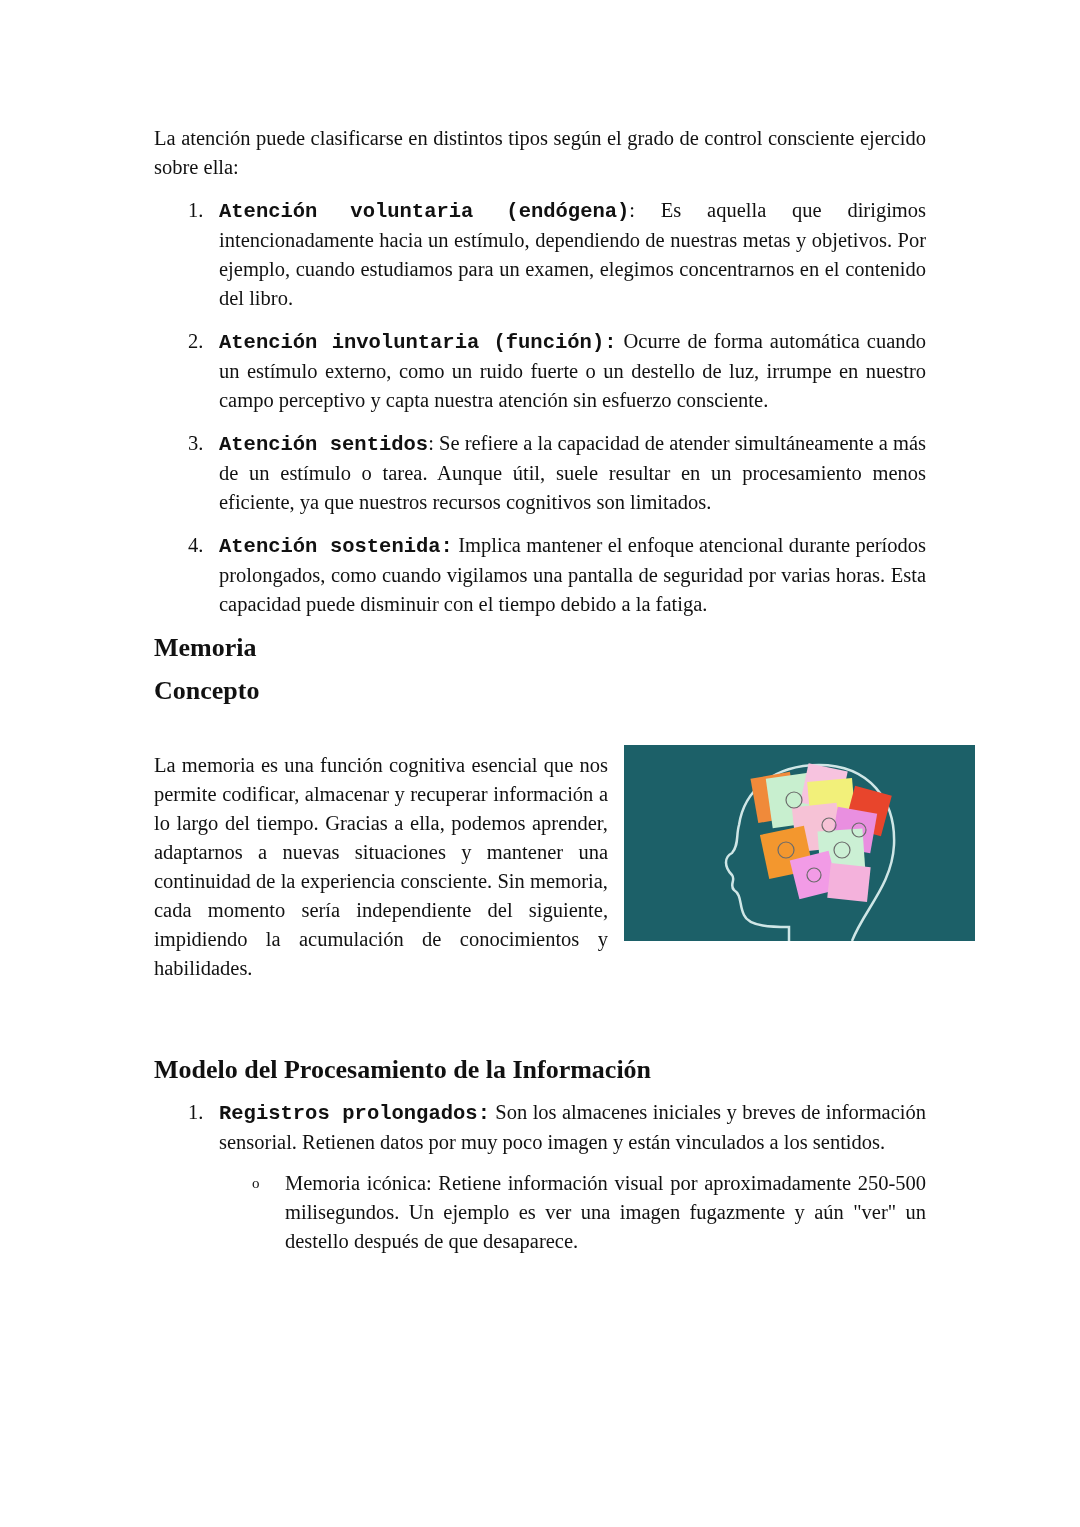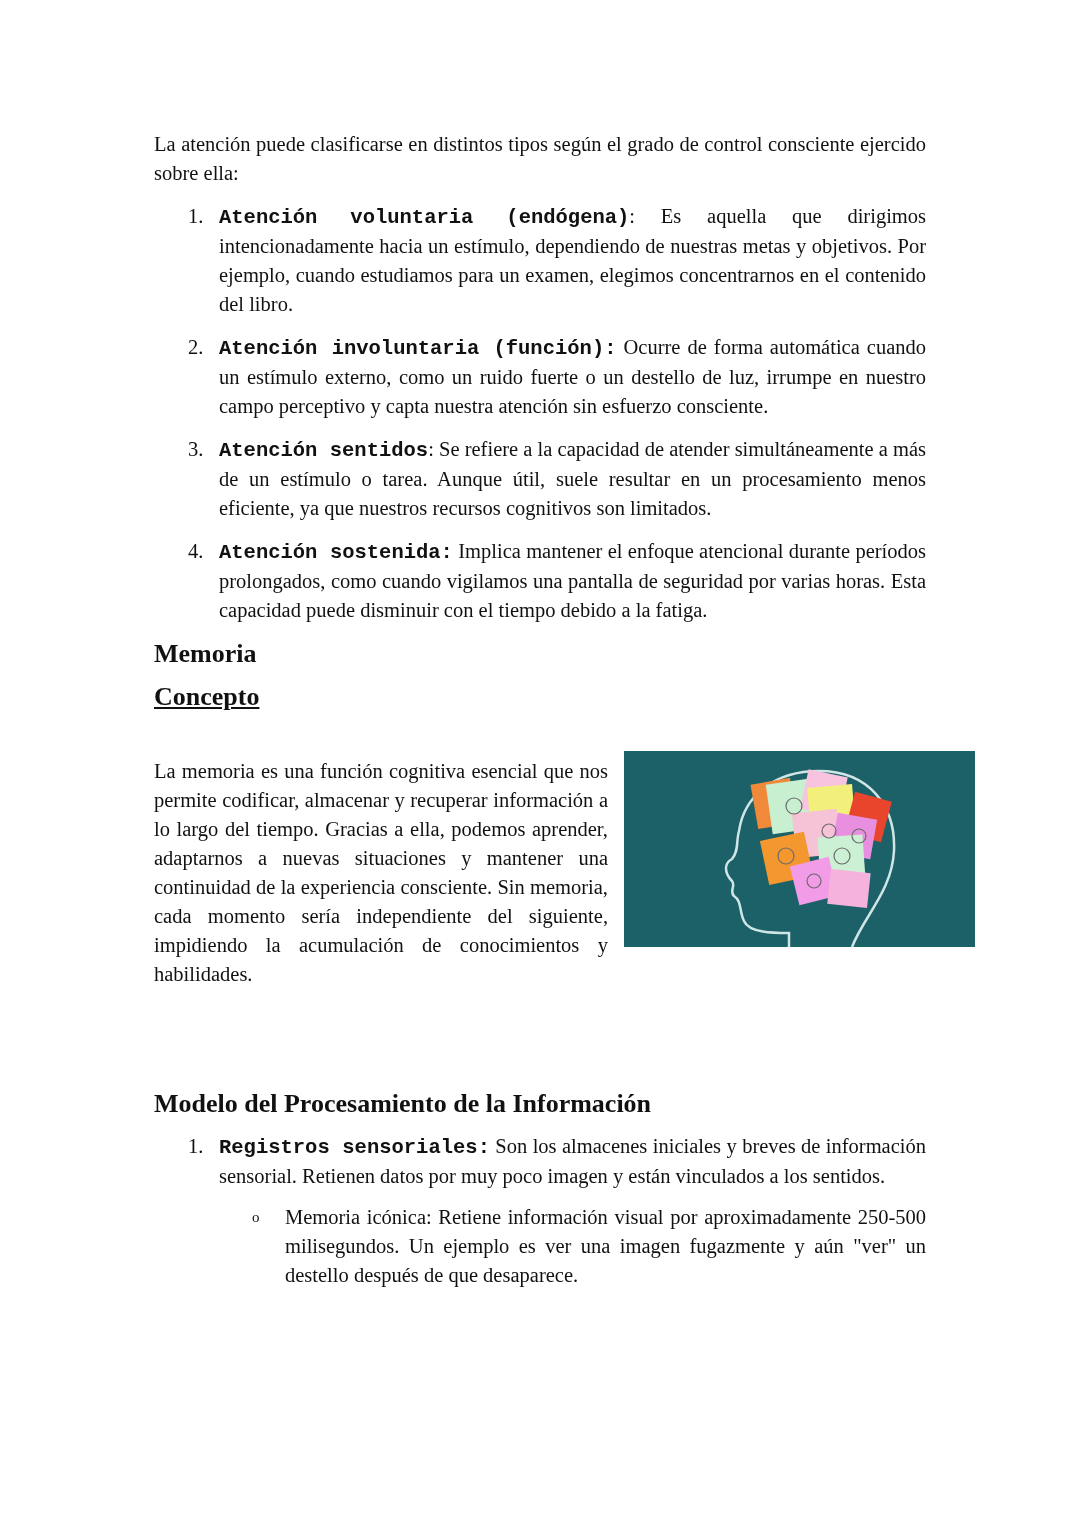--- a/index.html
+++ b/index.html
@@ -1,31 +1,31 @@
 <!DOCTYPE html>
 <html><head>
 <meta charset="utf-8">
 <style>
   html, body { margin:0; padding:0; background:#ffffff; }
   body { width:1080px; height:1527px; position:relative; overflow:hidden;
          font-family:"Liberation Serif", serif; color:#111; font-size:20.5px; }
-  .page { position:absolute; left:154px; top:130px; width:772px; }
+  .page { position:absolute; left:154px; top:124px; width:772px; }
   p { margin:0; line-height:29px; text-align:justify; }
   .intro { margin-bottom:14px; }
   ol.main { margin:0; padding:0; list-style:none; }
   ol.main li { position:relative; padding-left:65px; margin-bottom:14px; line-height:29px; text-align:justify; }
   ol.main li .num { position:absolute; left:34px; top:0; }
   b { font-weight:bold;font-family:Liberation Mono, monospace; }
   h3 { margin:0; font-size:26px; font-weight:bold; line-height:29px; }
   .h-memoria { margin-top:2px; margin-bottom:14px; }
-  .h-concepto { margin-bottom:14px;text-decoration:underline; }
+  .h-concepto { margin-bottom:14px; }
   .concept-wrap { position:relative; height:232px;margin-top:46px; }
   .concept-text { width:454px; }
   .figure { position:absolute; left:470px; top:-6px; width:351px; height:196px; background:#1c6068; overflow:hidden; }
-  .h-modelo { margin-top:100px; margin-bottom:14px; }
+  .h-modelo { margin-top:72px; margin-bottom:14px; }
   .sub { position:relative; padding-left:131px; line-height:29px; text-align:justify; margin-top:-2px; }
   .sub .bullet { position:absolute; left:98px; top:0; font-size:15px; }
 </style>
 </head>
 <body>
 
 <div class="page">
   <p class="intro">La atención puede clasificarse en distintos tipos según el grado de control consciente ejercido sobre ella:</p>
 
   <ol class="main">
@@ -65,20 +65,20 @@
             <circle cx="190" cy="130" r="7"></circle>
             <circle cx="235" cy="85" r="7"></circle>
         </g>
       </svg>
     </div>
   </div>
 
   <h3 class="h-modelo">Modelo del Procesamiento de la Información</h3>
 
   <ol class="main">
-    <li><span class="num">1.</span><b>Registros sensoriales:</b><span> Son los almacenes iniciales y breves de información sensorial. Retienen datos por muy poco imagen y están vinculados a los sentidos.</span></li>
+    <li><span class="num">1.</span><b>Registros prolongados:</b><span> Son los almacenes iniciales y breves de información sensorial. Retienen datos por muy poco imagen y están vinculados a los sentidos.</span></li>
   </ol>
 
   <div class="sub">
     <span class="bullet">o</span>
     <span>Memoria icónica: Retiene información visual por aproximadamente 250-500 milisegundos. Un ejemplo es ver una imagen fugazmente y aún "ver" un destello después de que desaparece.</span>
   </div>
 </div>
 
 </body></html>

